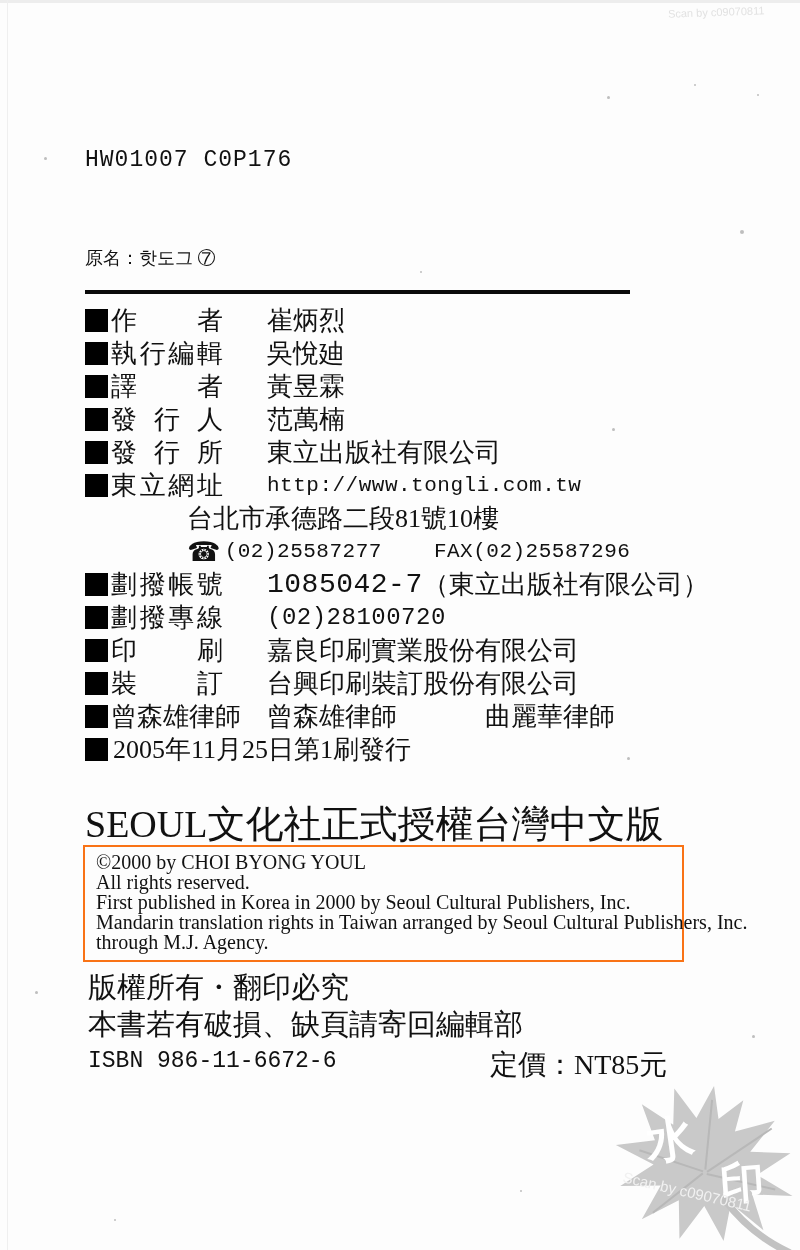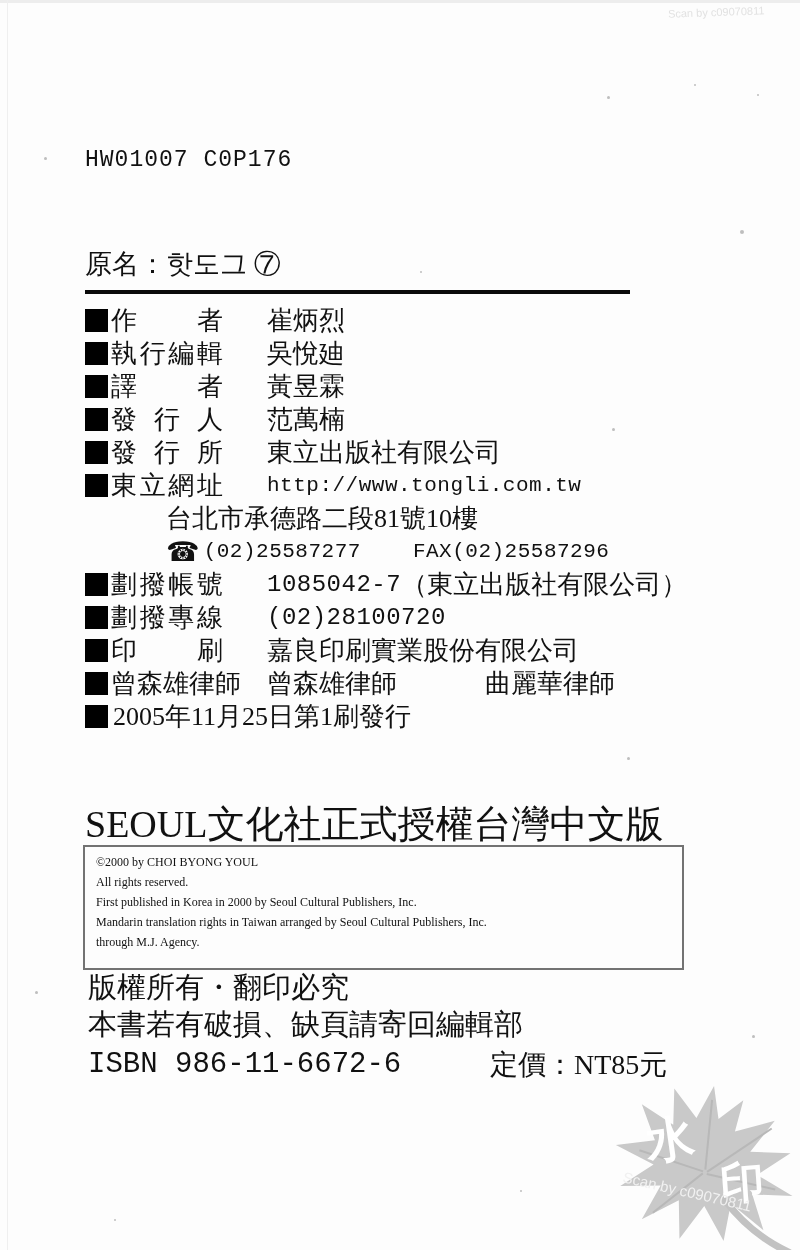--- a/index.html
+++ b/index.html
@@ -12,45 +12,45 @@
   .edge-left { position:absolute; left:7px; top:0; width:1px; height:1250px; background:#efefef; }
 
   .catalog-code {
     position:absolute; left:85px; top:147px; font-size:23px; letter-spacing:1px;
     font-family:"Liberation Mono","DejaVu Sans Mono",monospace;
   }
   .book-title {
     position:absolute; left:83px; top:172px; font-size:50px; font-weight:bold;
     white-space:nowrap; word-spacing:14px; letter-spacing:1px;
   }
-  .orig-title { position:absolute; left:85px; top:246px; font-size:27px; white-space:nowrap; }
+  .orig-title { position:absolute; left:85px; top:246px; font-size:18px; white-space:nowrap; }
   .title-rule { position:absolute; left:85px; top:290px; width:545px; height:4px; background:#0a0a0a; }
 
   .colophon { position:absolute; left:85px; top:304px; width:660px; }
   .crow { display:flex; align-items:center; height:33px; font-size:26px; white-space:nowrap; }
   .bullet { width:23px; height:23px; background:#000; flex:none; margin-right:3px; }
   .row-label { display:inline-block; width:112px; text-align:justify; text-align-last:justify; flex:none; }
   .row-value { margin-left:44px; }
-  .cont { margin-left:81px; }
+  .cont { margin-left:102px; }
   .mono { font-family:"Liberation Mono","DejaVu Sans Mono",monospace; font-size:21px; letter-spacing:0.5px; }
   .phone-icon { font-family:"DejaVu Sans",sans-serif; font-size:27px; margin-right:4px; }
   .fax { margin-left:52px; }
   .value2 { margin-left:88px; }
   .print-date { margin-left:2px; }
 
   .license-heading { position:absolute; left:85px; top:799px; font-size:38px; white-space:nowrap; }
   .license-box {
     position:absolute; left:83px; top:845px; width:586px; height:104px;
-    border:2px solid #737373; padding:5px 0 12px 11px; font-size:12px; line-height:20px;
+    border:2px solid #f97316; padding:5px 0 4px 11px; font-size:20px; line-height:20px;
   }
   .license-box div { white-space:nowrap; }
 
   .footer-line1 { position:absolute; left:88px; top:968px; font-size:29px; white-space:nowrap; }
   .footer-line2 { position:absolute; left:88px; top:1005px; font-size:29px; white-space:nowrap; }
-  .isbn { position:absolute; left:88px; top:1048px; font-size:29px; font-family:"Liberation Mono","DejaVu Sans Mono",monospace; white-space:nowrap; }
+  .isbn { position:absolute; left:88px; top:1048px; font-size:23px; font-family:"Liberation Mono","DejaVu Sans Mono",monospace; white-space:nowrap; }
   .price { position:absolute; left:490px; top:1046px; font-size:28px; white-space:nowrap; }
 
   .leaf-wrap { position:absolute; left:608px; top:1080px; width:200px; height:170px; }
   .corner-credit {
     position:absolute; left:668px; top:6px; font-size:11px; color:#e2e2e2;
     font-family:"Liberation Sans","DejaVu Sans",sans-serif; transform:rotate(-2deg);
   }
   .speck { position:absolute; background:#8a8a8a; opacity:.55; border-radius:50%; display:block; }
 </style>
 </head>
@@ -110,36 +110,41 @@
 
     <div class="crow">
       <span class="cont phone-icon">☎</span>
       <span class="mono">(02)25587277</span>
       <span class="mono fax">FAX(02)25587296</span>
     </div>
 
     <div class="crow">
       <span class="bullet"></span>
       <span class="row-label">劃撥帳號</span>
-      <span class="row-value mono" style="font-size:24px">1085042-7</span>
+      <span class="row-value mono" style="font-size:28px">1085042-7</span>
       <span>（東立出版社有限公司）</span>
     </div>
 
     <div class="crow">
       <span class="bullet"></span>
       <span class="row-label">劃撥專線</span>
       <span class="row-value mono" style="font-size:24px">(02)28100720</span>
     </div>
 
     <div class="crow">
       <span class="bullet"></span>
       <span class="row-label">印 刷</span>
       <span class="row-value">嘉良印刷實業股份有限公司</span>
     </div>
 
+    <div class="crow">
+      <span class="bullet"></span>
+      <span class="row-label">裝 訂</span>
+      <span class="row-value">台興印刷裝訂股份有限公司</span>
+    </div>
 
     <div class="crow">
       <span class="bullet"></span>
       <span class="row-label">曾森雄律師</span>
       <span class="row-value">曾森雄律師</span>
       <span class="value2">曲麗華律師</span>
     </div>
 
     <div class="crow">
       <span class="bullet"></span>

